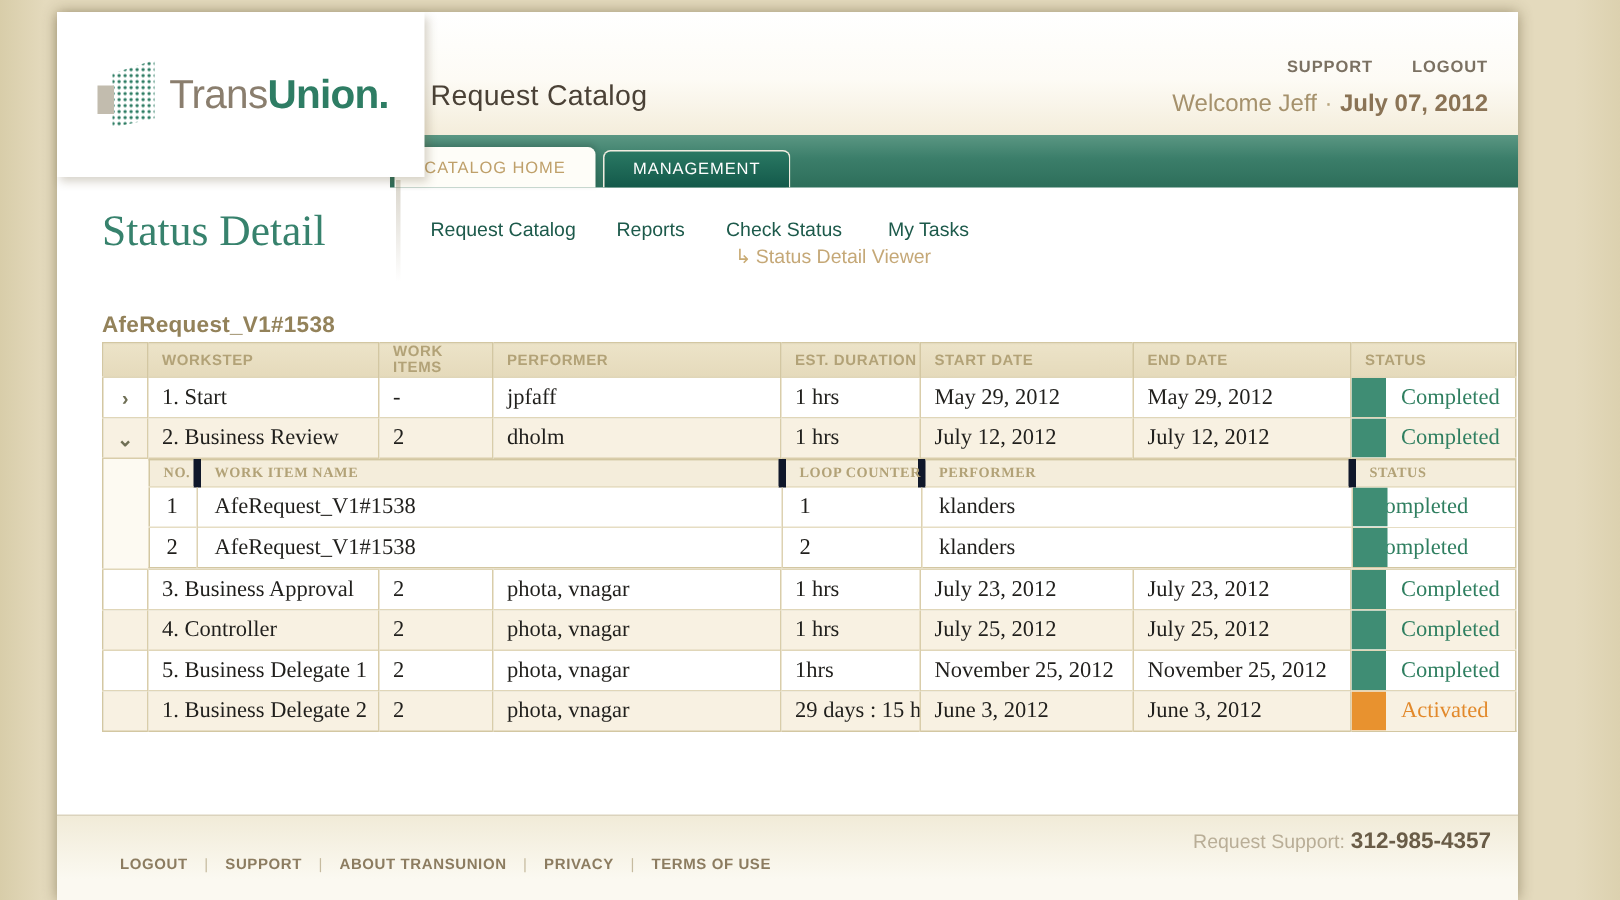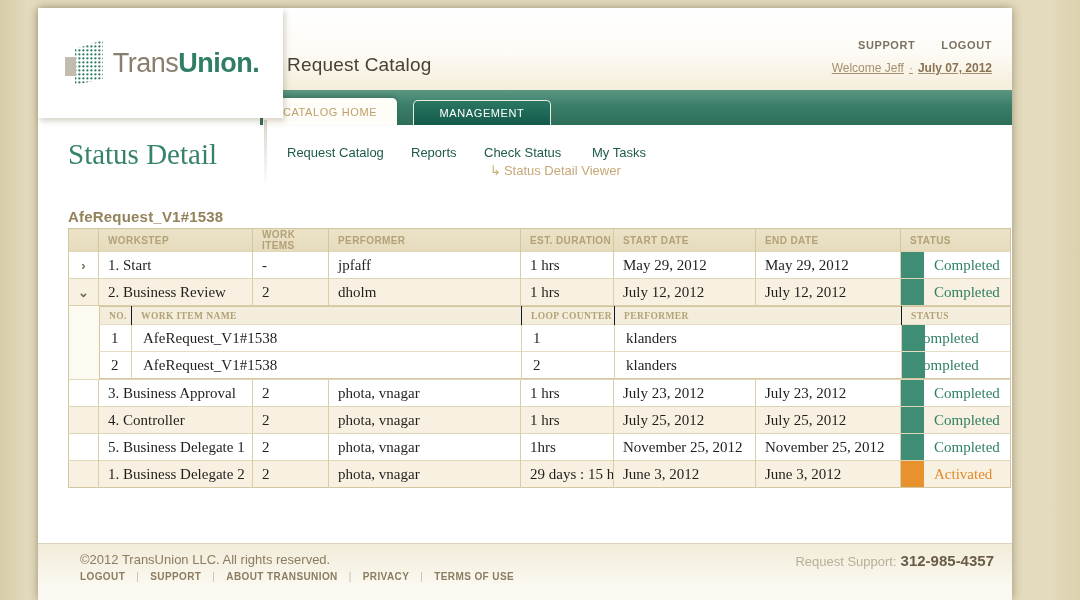--- a/index.html
+++ b/index.html
@@ -33,42 +33,42 @@
     font-size:19px; color:#4a4136; letter-spacing:.2px;
   }
   .topbar-links {
     position:absolute; right:20px; top:31px;
     display:flex; gap:26px;
     font-size:11px; font-weight:700; letter-spacing:.6px; color:#7b7162;
   }
   .topbar-links span { cursor:pointer; }
   .welcome-line {
     position:absolute; right:20px; top:53px;
-    font-size:12px; color:#a5916c;text-decoration:underline;
+    font-size:16px; color:#a5916c;
   }
   .welcome-line .dot-sep { color:#b8a57f; margin:0 5px; }
   .welcome-line .date { color:#8a7355; font-weight:700; }
   
   .navbar {
     position:absolute; left:222px; top:82px; right:0; height:35px;
     background:linear-gradient(#5b9783,#3b7e6a 45%,#2d6e5a);
     border-radius:4px 0 0 0;
   }
   .tab {
     position:absolute; bottom:0; height:25px;
     border-radius:5px 5px 0 0;
     font-size:11px; font-weight:400; letter-spacing:.6px;
     display:flex; align-items:center; justify-content:center;
     cursor:pointer;
   }
   .tab.active {
     left:3px; width:134px; height:27px;
     background:#fefdf8; color:#bfa06a; box-shadow:0 -2px 4px rgba(0,0,0,.15);
   }
-  .tab.t2 { left:153px; width:138px; }
+  .tab.t2 { left:142px; width:125px; }
   .tab.t3 { left:272px; width:140px; }
   .tab.inactive {
     background:linear-gradient(#2a7863,#13594a);
     border:1px solid #f0ece0; border-bottom:none; color:#ffffff;
   }
   
   .page-title {
     position:absolute; left:30px; top:130px;
     font-family:"Liberation Serif", serif; font-size:29px; color:#37826d;
   }
@@ -118,21 +118,21 @@
   td.status-cell[data-st="completed"] .swatch { background:#3f8d74; }
   td.status-cell[data-st="completed"] .status-label { color:#2f7f60; }
   td.status-cell[data-st="activated"] .swatch { background:#e8922f; }
   td.status-cell[data-st="activated"] .status-label { color:#e2892b; }
   
   td.subtable-holder { padding:0 0 0 30px !important; background:#fdfaf2; border-top:1px solid #d9cdaa; }
   .sub-table { width:912px; border:1px solid #d3c7a2; border-right:none; }
   .sub-table th {
     height:18px; background:#f4eddb;
     font-size:9.5px; font-weight:700; letter-spacing:.4px; color:#b2a277;
-    text-align:left; padding:0 0 0 9px; border-left:1px solid #0f172a;
+    text-align:left; padding:0 0 0 9px; border-left:5px solid #0f172a;
   }
   .sub-table th:first-child { border-left:none; }
   .sub-table td {
     height:27px; background:#ffffff;
     font-family:"Liberation Serif", serif; font-size:15px; color:#201f1c;
     padding:0 4px 0 11px; border-left:1px solid #ddd2b2; border-top:1px solid #e6ddc3;
     white-space:nowrap; overflow:hidden;
   }
   .sub-table td:first-child { border-left:none; }
   
@@ -321,21 +321,20 @@
           <td>29 days : 15 hrs</td>
           <td>June 3, 2012</td>
           <td>June 3, 2012</td>
           <td class="status-cell" data-st="activated"><span class="swatch"></span><span class="status-label">Activated</span></td>
         </tr>
       </tbody>
     </table>
   </div>
 
   <div class="footer">
-    <div class="copyright">©2012 TransUnion LLC. All rights reserved.</div>
     <div class="footer-links">
       <span class="flink">LOGOUT</span>
       <span class="pipe">|</span>
       <span class="flink">SUPPORT</span>
       <span class="pipe">|</span>
       <span class="flink">ABOUT TRANSUNION</span>
       <span class="pipe">|</span>
       <span class="flink">PRIVACY</span>
       <span class="pipe">|</span>
       <span class="flink">TERMS OF USE</span>

